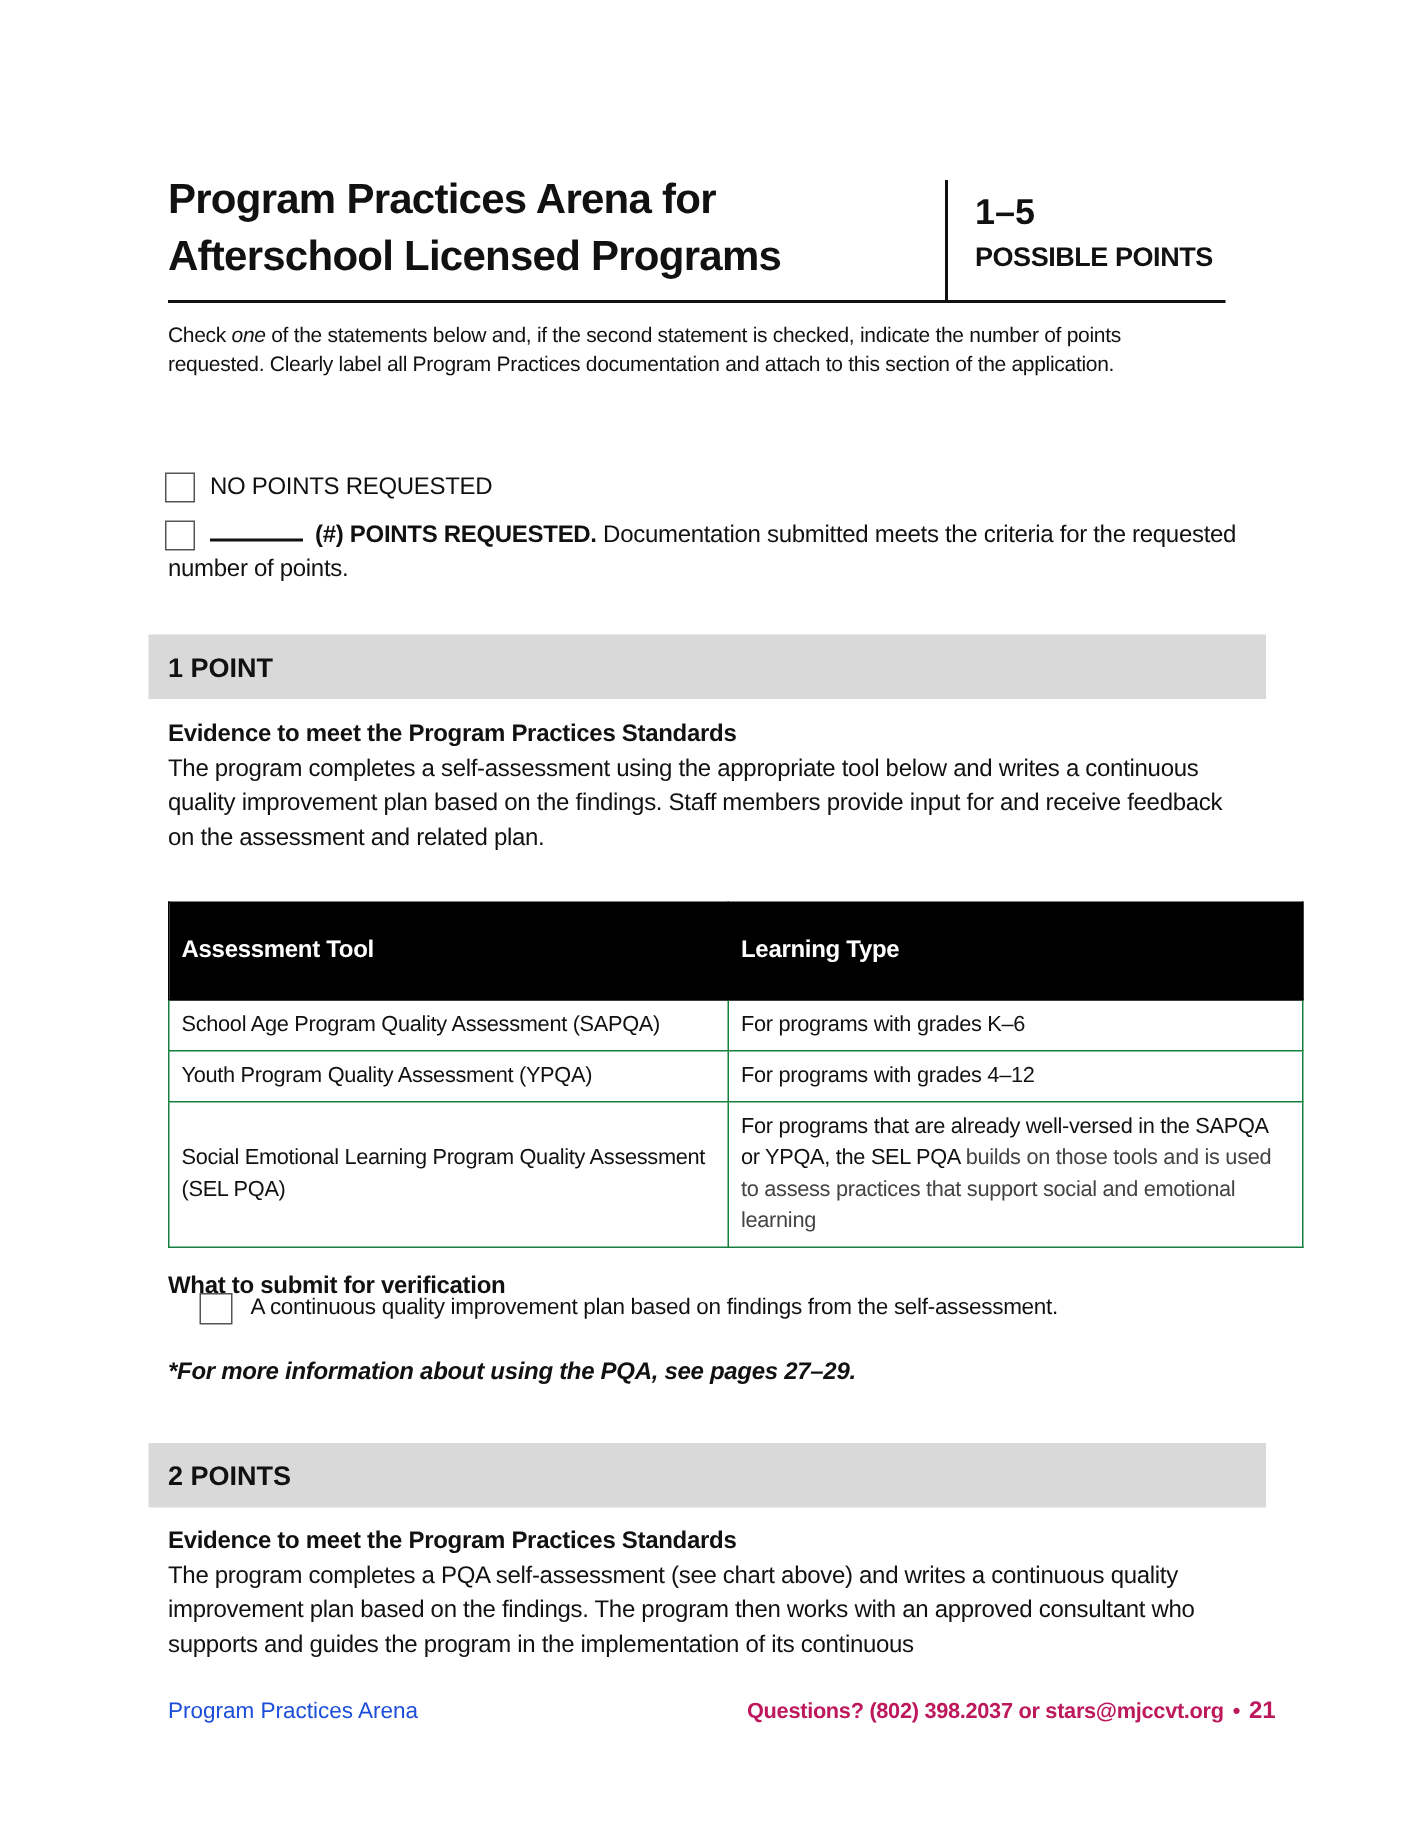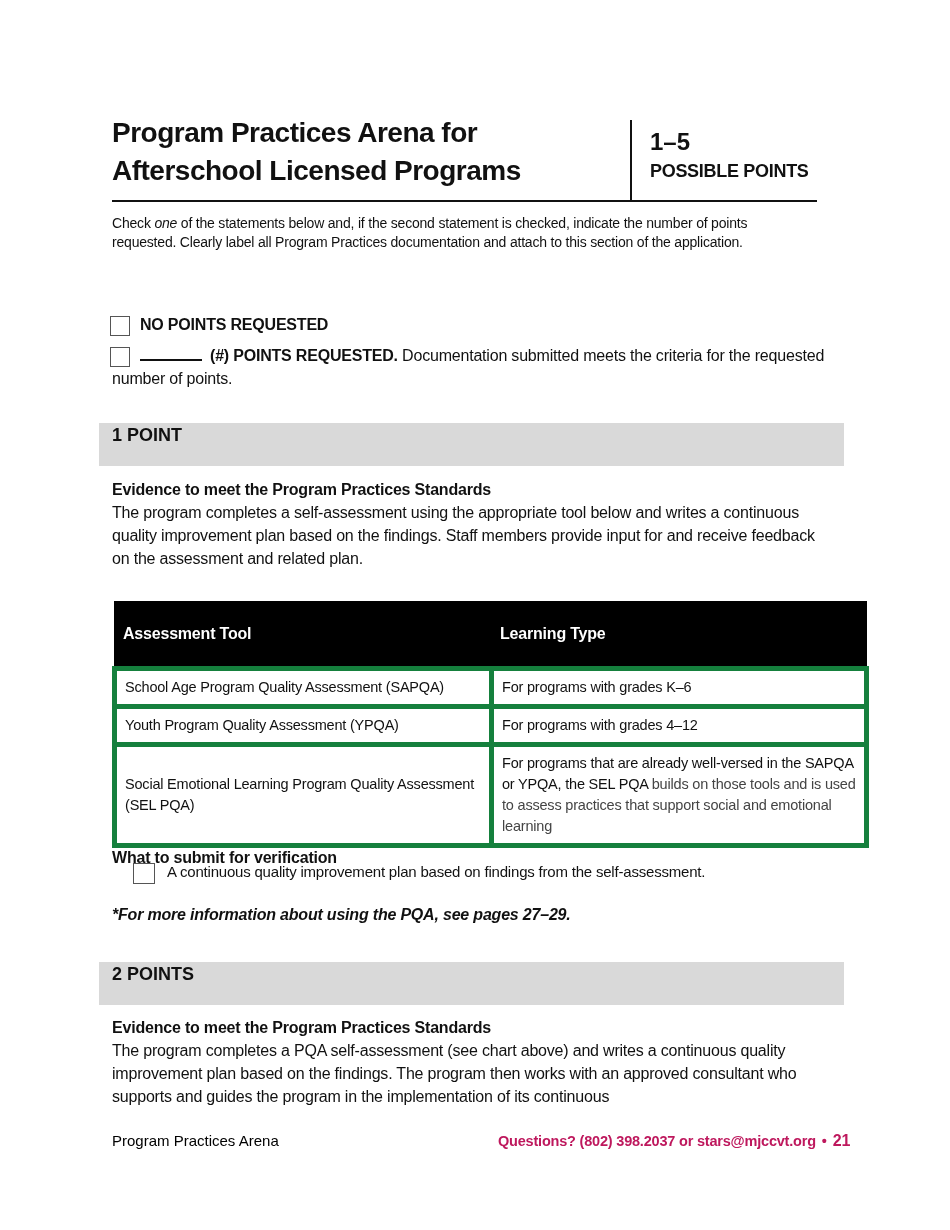--- a/index.html
+++ b/index.html
@@ -14,46 +14,46 @@
   .hdr-title { position: absolute; left: 0; top: 0; width: 510px; font-weight: bold; font-size: 28px; line-height: 38px; letter-spacing: -0.5px; }
   .hdr-divider { position: absolute; left: 518px; top: 6px; width: 2px; height: 80px; background: #111; }
   .hdr-points { position: absolute; left: 538px; top: 12px; }
   .hdr-range { font-weight: bold; font-size: 24px; line-height: 32px; }
   .hdr-label { font-weight: bold; font-size: 18px; line-height: 26px; letter-spacing: -0.3px; }
 
   .intro { position: absolute; left: 112px; top: 214px; width: 700px; font-size: 14px; line-height: 19px; letter-spacing: -0.2px; }
 
   .chk { display: inline-block; width: 18px; height: 18px; border: 1.5px solid #555; box-sizing: border-box; vertical-align: middle; background: #fff; cursor: pointer; }
 
-  .opt1 { position: absolute; left: 110px; top: 314px; font-size: 16px; font-weight: bold; line-height: 22px; letter-spacing: -0.2px; text-align: center; }
+  .opt1 { position: absolute; left: 110px; top: 314px; font-size: 16px; font-weight: normal; line-height: 22px; letter-spacing: -0.2px; text-align: center; }
   .opt1 .chk { margin-right: 10px; width: 20px; height: 20px; }
   .opt2 { position: absolute; left: 112px; top: 345px; width: 720px; font-size: 16px; line-height: 22.5px; letter-spacing: -0.2px; }
   .opt2 .chk { width: 20px; height: 20px; margin-left: -2px; margin-right: 10px; }
   .opt2 b { letter-spacing: -0.2px; }
   .blank { display: inline-block; width: 62px; border-bottom: 2px solid #111; height: 14px; vertical-align: baseline; margin-right: 8px; }
 
   .band { position: absolute; left: 99px; width: 745px; height: 43px; background: #d9d9d9; }
-  .band span { position: absolute; left: 13px; top: 0; font-weight: bold; font-size: 18px; line-height: 24px; }
+  .band span { position: absolute; left: 13px; top: 10px; font-weight: bold; font-size: 18px; line-height: 24px; }
 
   .evid { position: absolute; left: 112px; width: 710px; font-size: 16px; line-height: 23px; letter-spacing: -0.2px; }
   .evid .ev-h { font-weight: bold; }
 
   table.tools { position: absolute; left: 112px; top: 601px; width: 757px; border-collapse: collapse; font-size: 14.5px; letter-spacing: -0.2px; }
   table.tools th { background: #000; color: #fff; text-align: left; font-weight: bold; font-size: 16px; padding: 21px 8px; height: 22px; border: 1px solid #000; }
-  table.tools td { border: 5px solid #15803d; padding: 6px 8px; vertical-align: middle; line-height: 21px; color: #111; margin-left: 32px; }
+  table.tools td { border: 1px solid #15803d; padding: 6px 8px; vertical-align: middle; line-height: 21px; color: #111; margin-left: 32px; }
   table.tools td.c1 { width: 356px; }
   table.tools tr.r1 td, table.tools tr.r2 td { height: 21px; }
   .gray-tail { color: #444; }
 
   .submit-h { position: absolute; left: 112px; top: 847px; font-weight: bold; font-size: 16px; line-height: 22px; letter-spacing: -0.2px; }
   .submit-item { position: absolute; left: 133px; top: 861px; font-size: 15px; line-height: 22px; letter-spacing: -0.2px; }
   .submit-item .chk { width: 22px; height: 21px; margin-right: 12px; }
   .more-info { position: absolute; left: 112px; top: 904px; font-weight: bold; font-style: italic; font-size: 16px; line-height: 22px; letter-spacing: -0.2px; }
 
-  .footer-left { position: absolute; left: 112px; top: 1132px; font-size: 15px; color: #000000; }
+  .footer-left { position: absolute; left: 112px; top: 1132px; font-size: 15px; color: #1d4ed8; }
   .footer-right { position: absolute; left: 498px; top: 1132px; font-size: 14.5px; color: #be185d; letter-spacing: -0.2px; font-weight: bold; }
   .footer-right .dot { margin: 0 6px; }
   .footer-right .pg { font-size: 16px; }
 </style>
 </head>
 <body>
 
 <div class="page">
 
   <div class="hdr">

